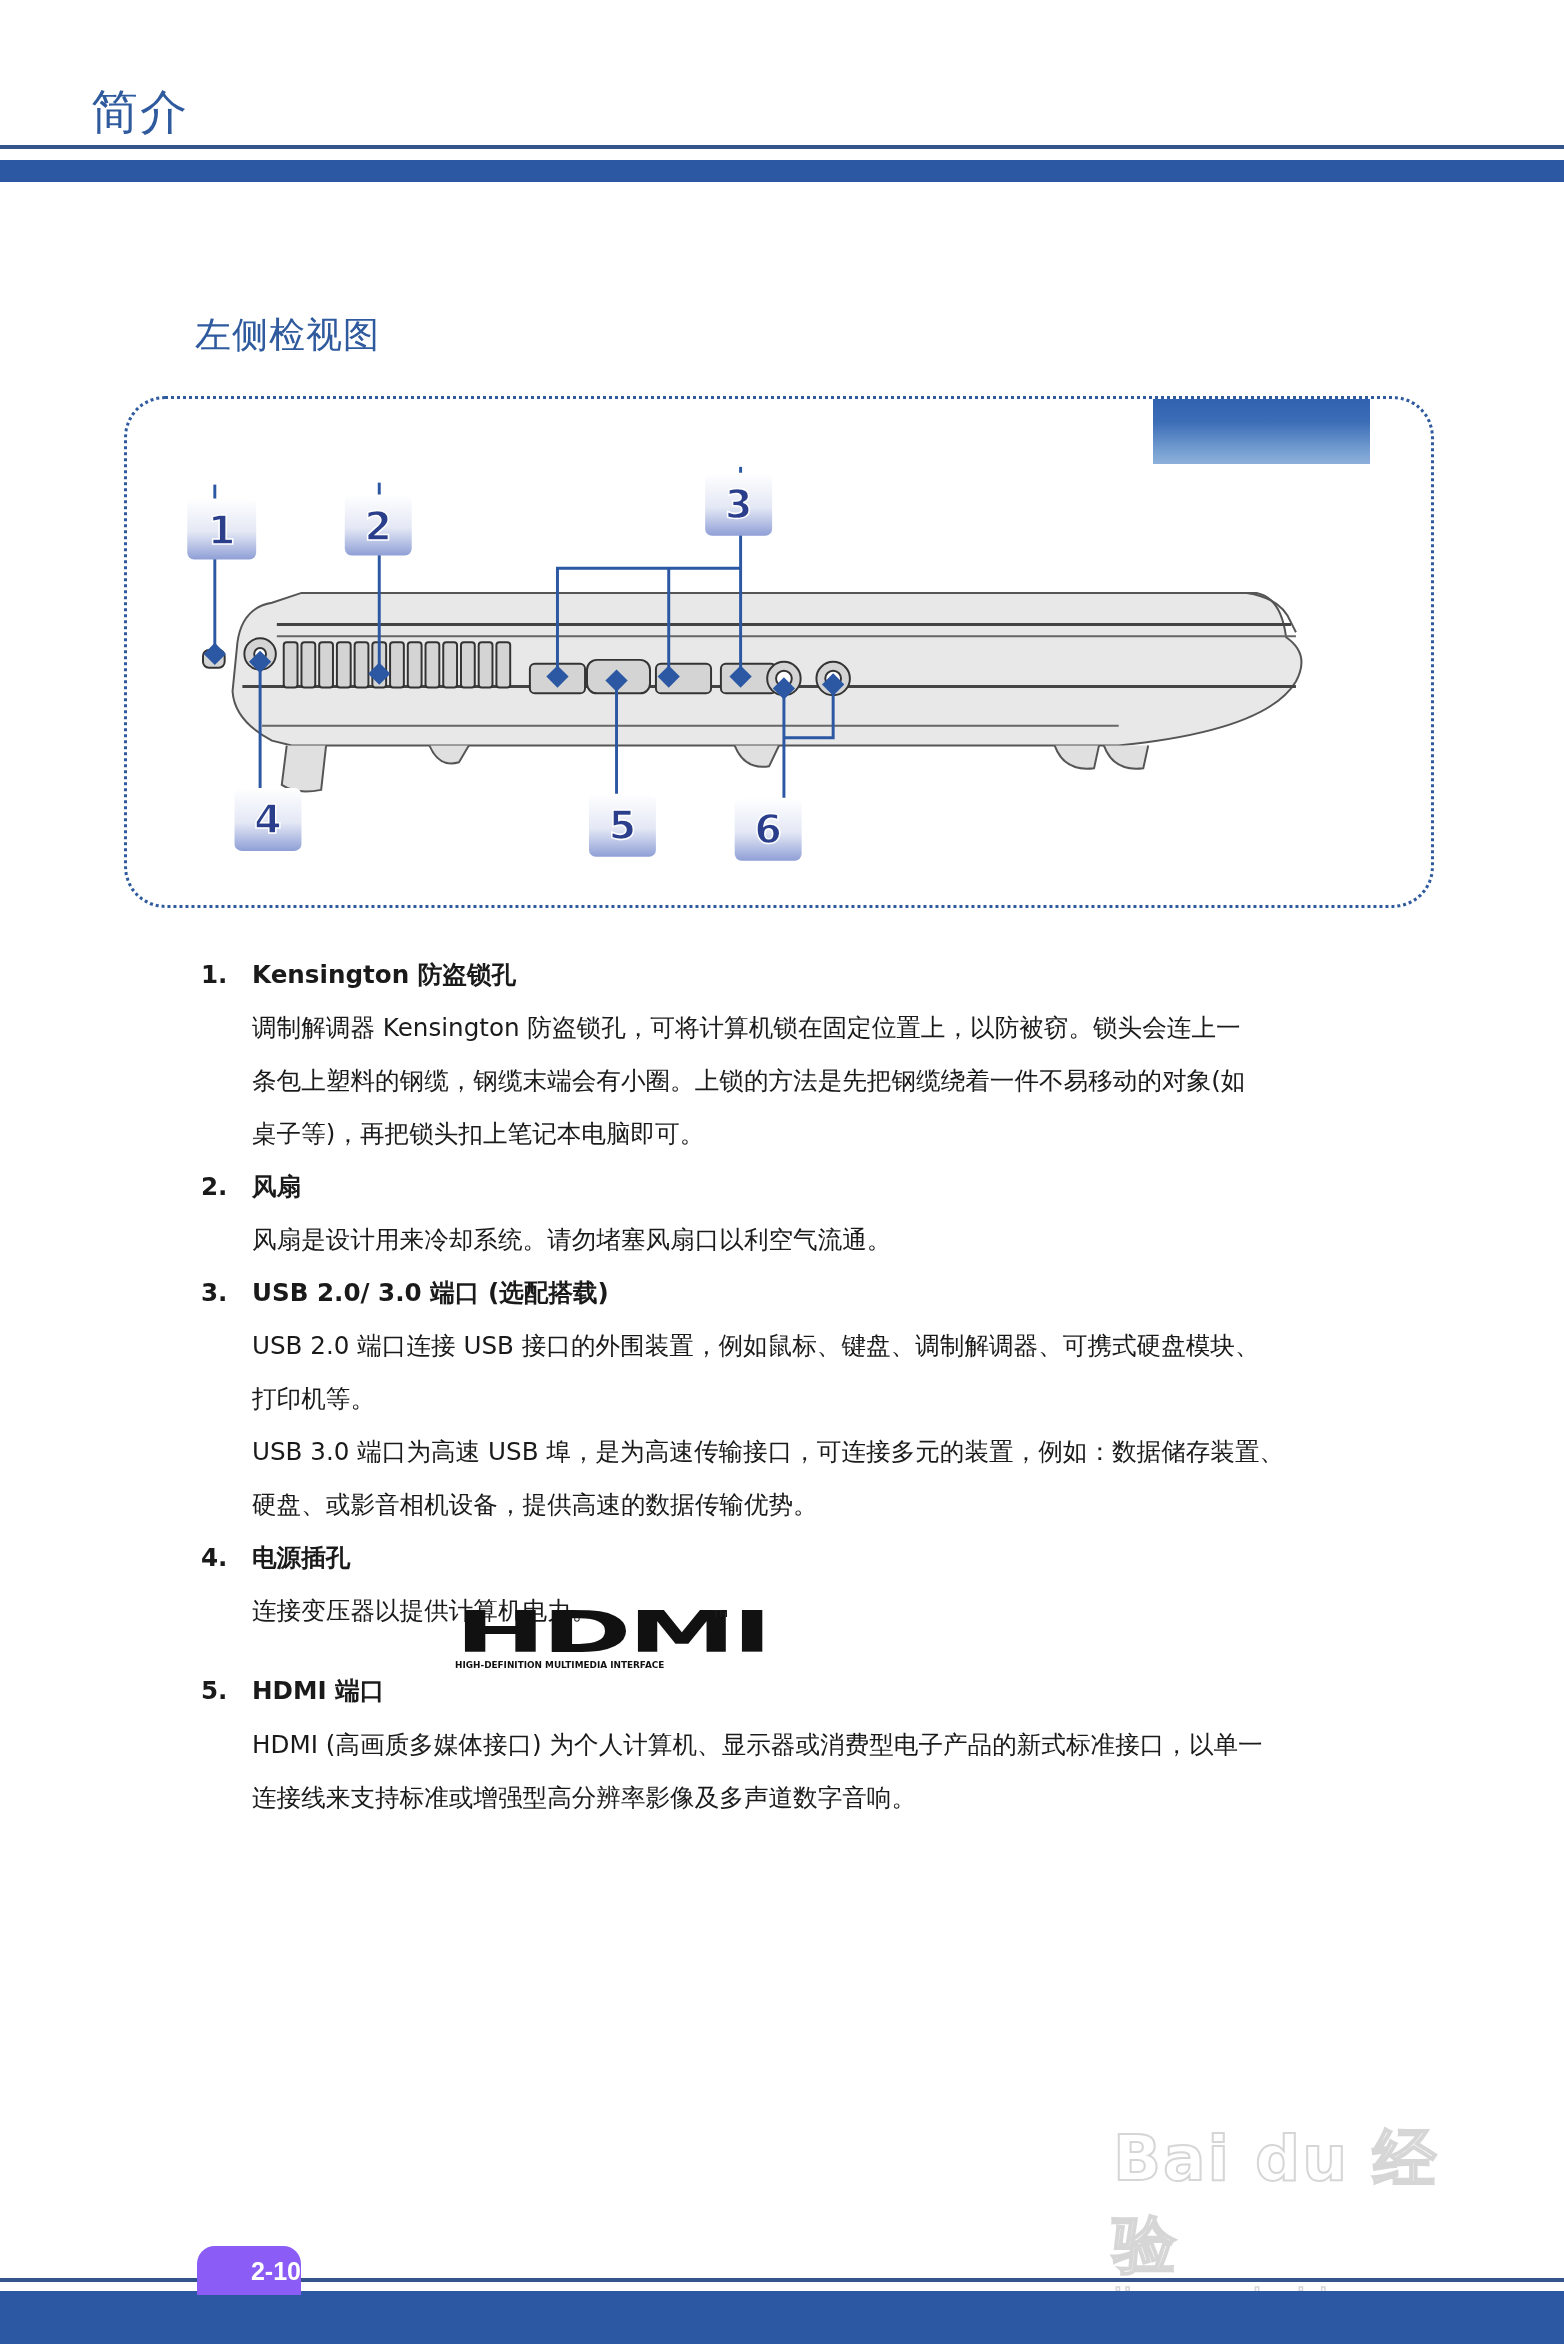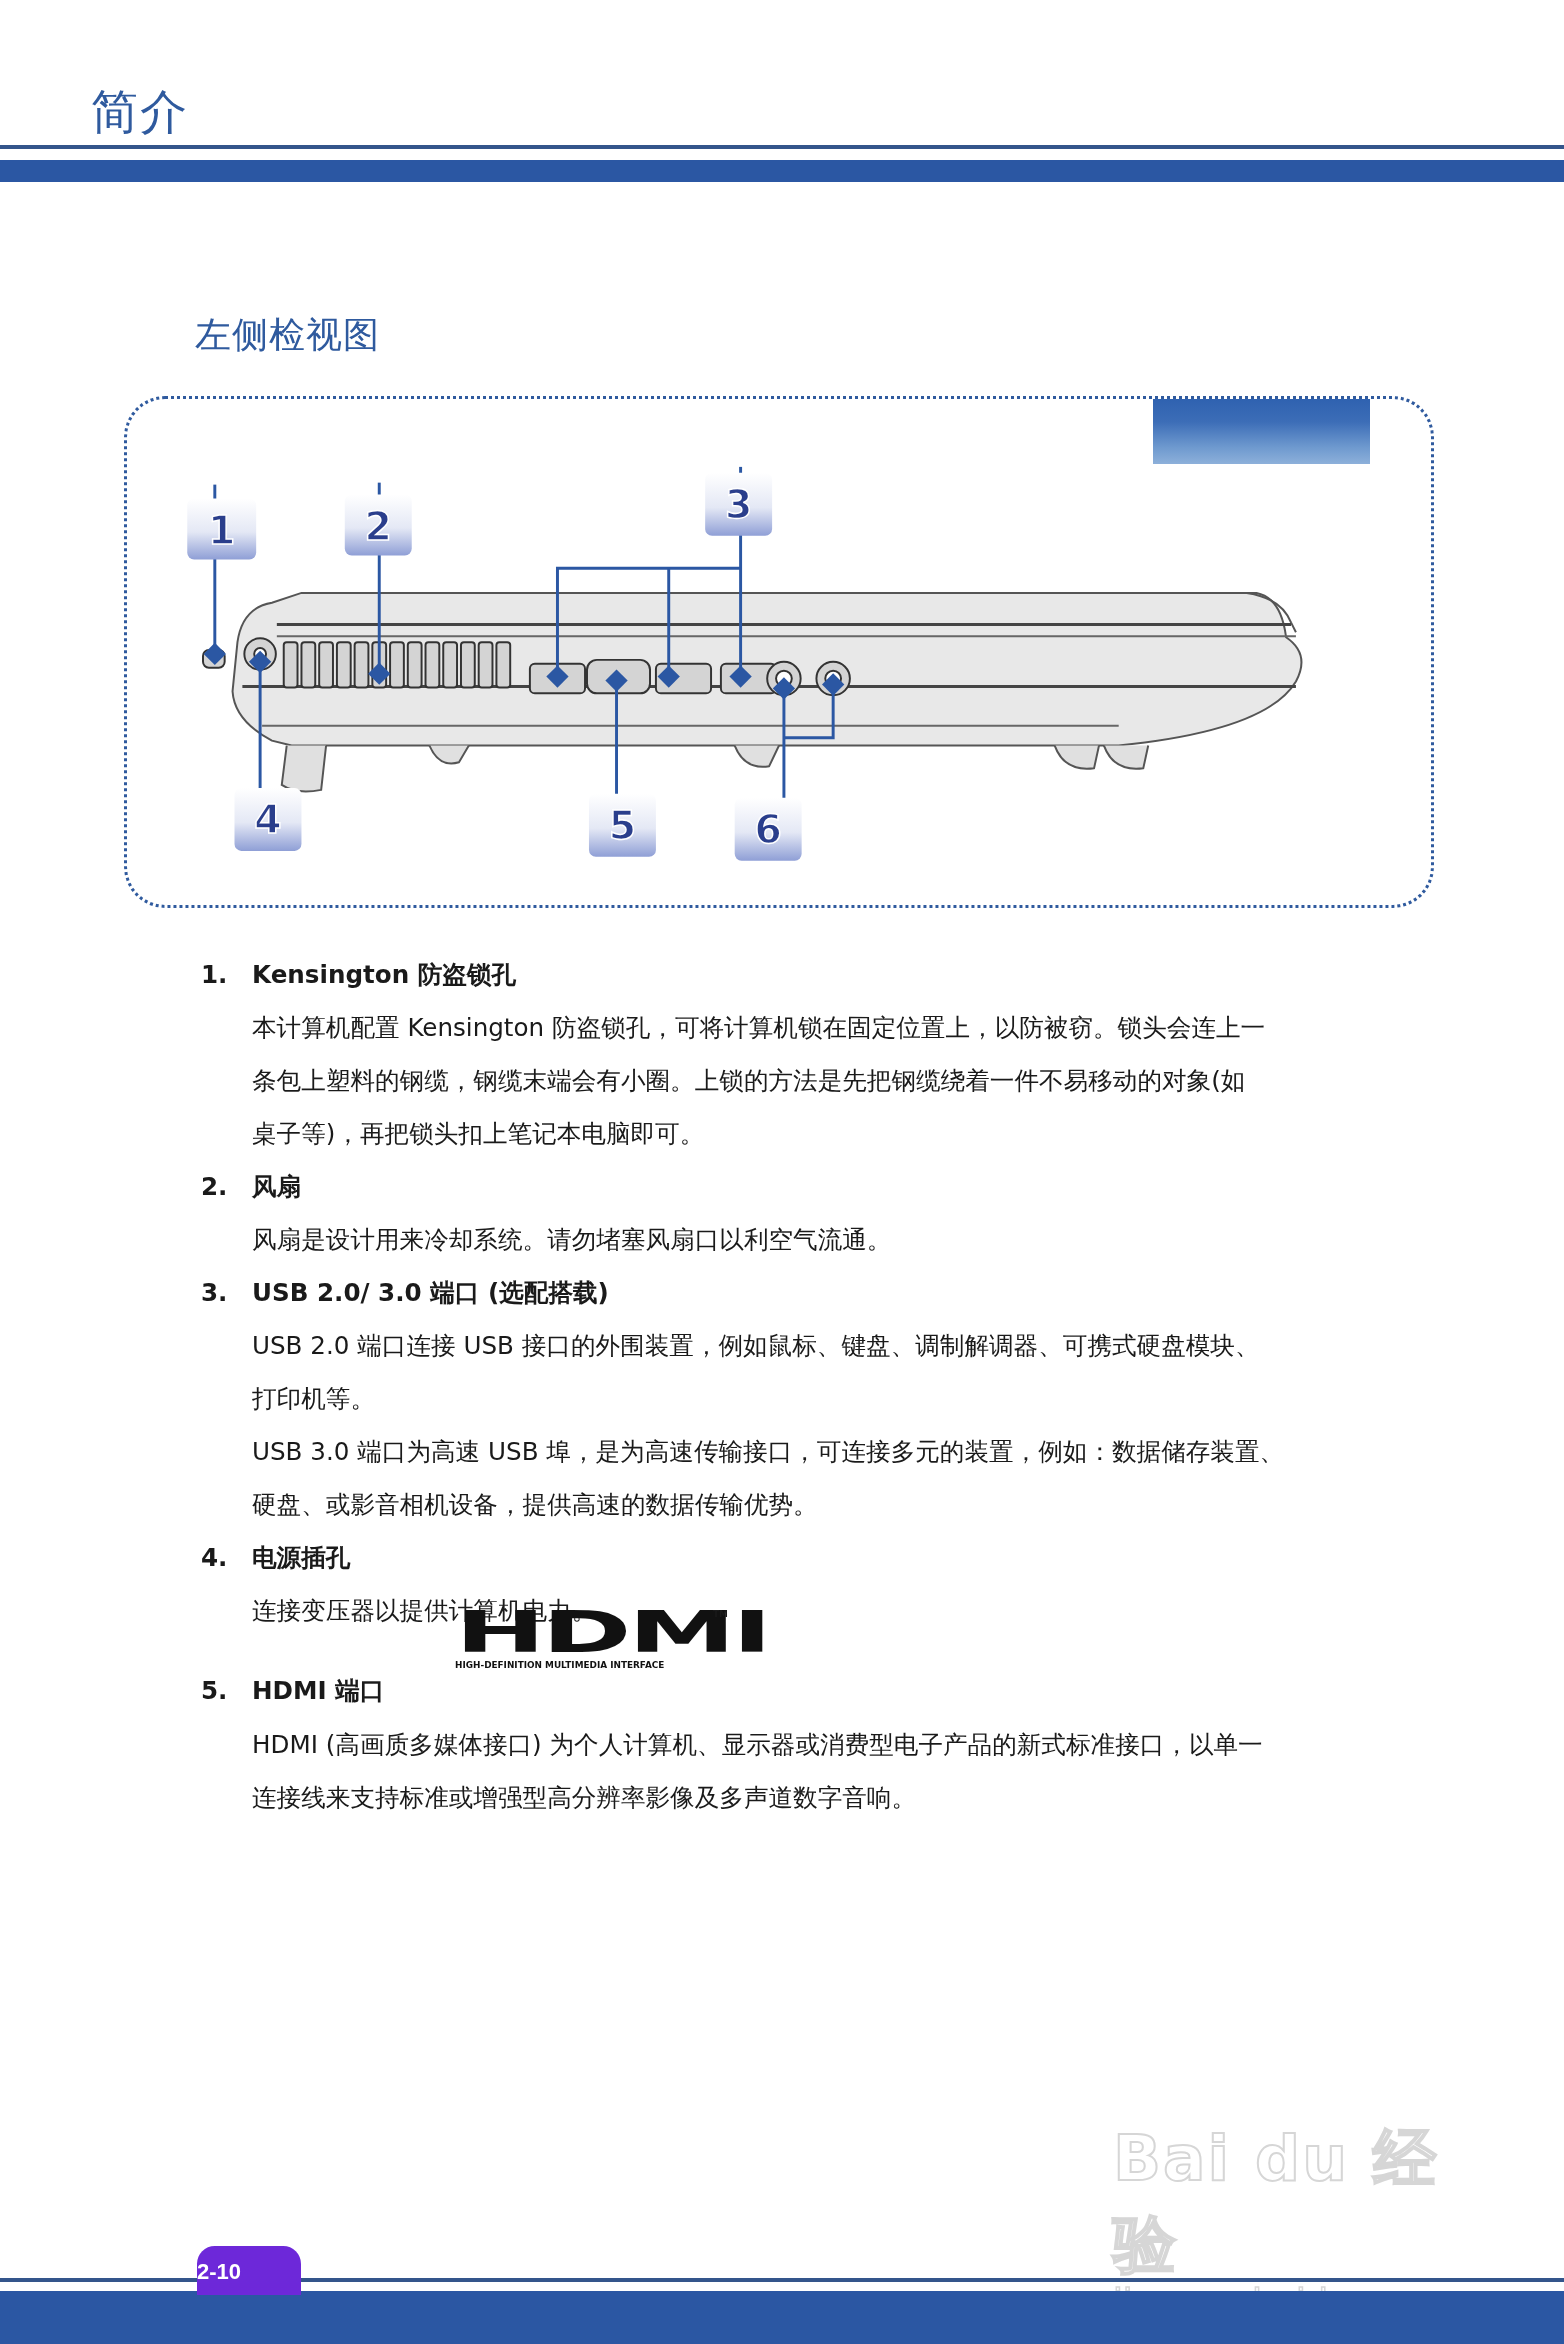--- a/index.html
+++ b/index.html
@@ -36,23 +36,23 @@
 
   
   .watermark { left: 1113px; top: 2108px; width: 374px; height: 118px; color: #e0e0e0; margin-top: 8px; }
   .wm-main { font-size: 63px; font-weight: bold; color: #ffffff;
              -webkit-text-stroke: 2px #d6d6d6; letter-spacing: 2px; display: block; }
   .wm-url { font-size: 35px; color: #ffffff; -webkit-text-stroke: 1.5px #d6d6d6; display: block; margin-top: -5.9px; }
 
   
   .ftr-thin { left: 0; top: 2278px; width: 1564px; height: 3.9px; background: #34558b; }
   .ftr-thick { left: 0; top: 2291px; width: 1564px; height: 53px; background: #2b57a3; }
-  .page-tab { left: 197px; top: 2246px; width: 104px; height: 49px; background: #6d28d9;
-              border-radius: 17.7px 17.7px 0 0; color: #fff; font-weight: bold; font-size: 22px;
-              text-align: left; line-height: 51px; font-family: "Liberation Sans", sans-serif; }
+  .page-tab { left: 197px; top: 2246px; width: 104px; height: 49px; background: #8b5cf6;
+              border-radius: 17.7px 17.7px 0 0; color: #fff; font-weight: bold; font-size: 25px;
+              text-align: right; line-height: 51px; font-family: "Liberation Sans", sans-serif; }
 </style>
 </head>
 <body>
 
 <div class="abs chapter-title">简介</div>
 <div class="abs hdr-thin"></div>
 <div class="abs hdr-thick"></div>
 
 <div class="abs section-title">左侧检视图</div>
 
@@ -163,21 +163,21 @@
   </g>
 </svg>
 
 <div class="abs list">
   <div>
     <div class="item-head">
         <span class="item-num">1.</span>
         <span>Kensington 防盗锁孔</span>
       </div>
     <div class="item-body">
-      <p>本计算机配置 Kensington 防盗锁孔，可将计算机锁在固定位置上，以防被窃。锁头会连上一</p>
+      <p>调制解调器 Kensington 防盗锁孔，可将计算机锁在固定位置上，以防被窃。锁头会连上一</p>
       <p>条包上塑料的钢缆，钢缆末端会有小圈。上锁的方法是先把钢缆绕着一件不易移动的对象(如</p>
       <p>桌子等)，再把锁头扣上笔记本电脑即可。</p>
     </div>
   </div>
   <div>
     <div class="item-head">
         <span class="item-num">2.</span>
         <span>风扇</span>
       </div>
     <div class="item-body">

